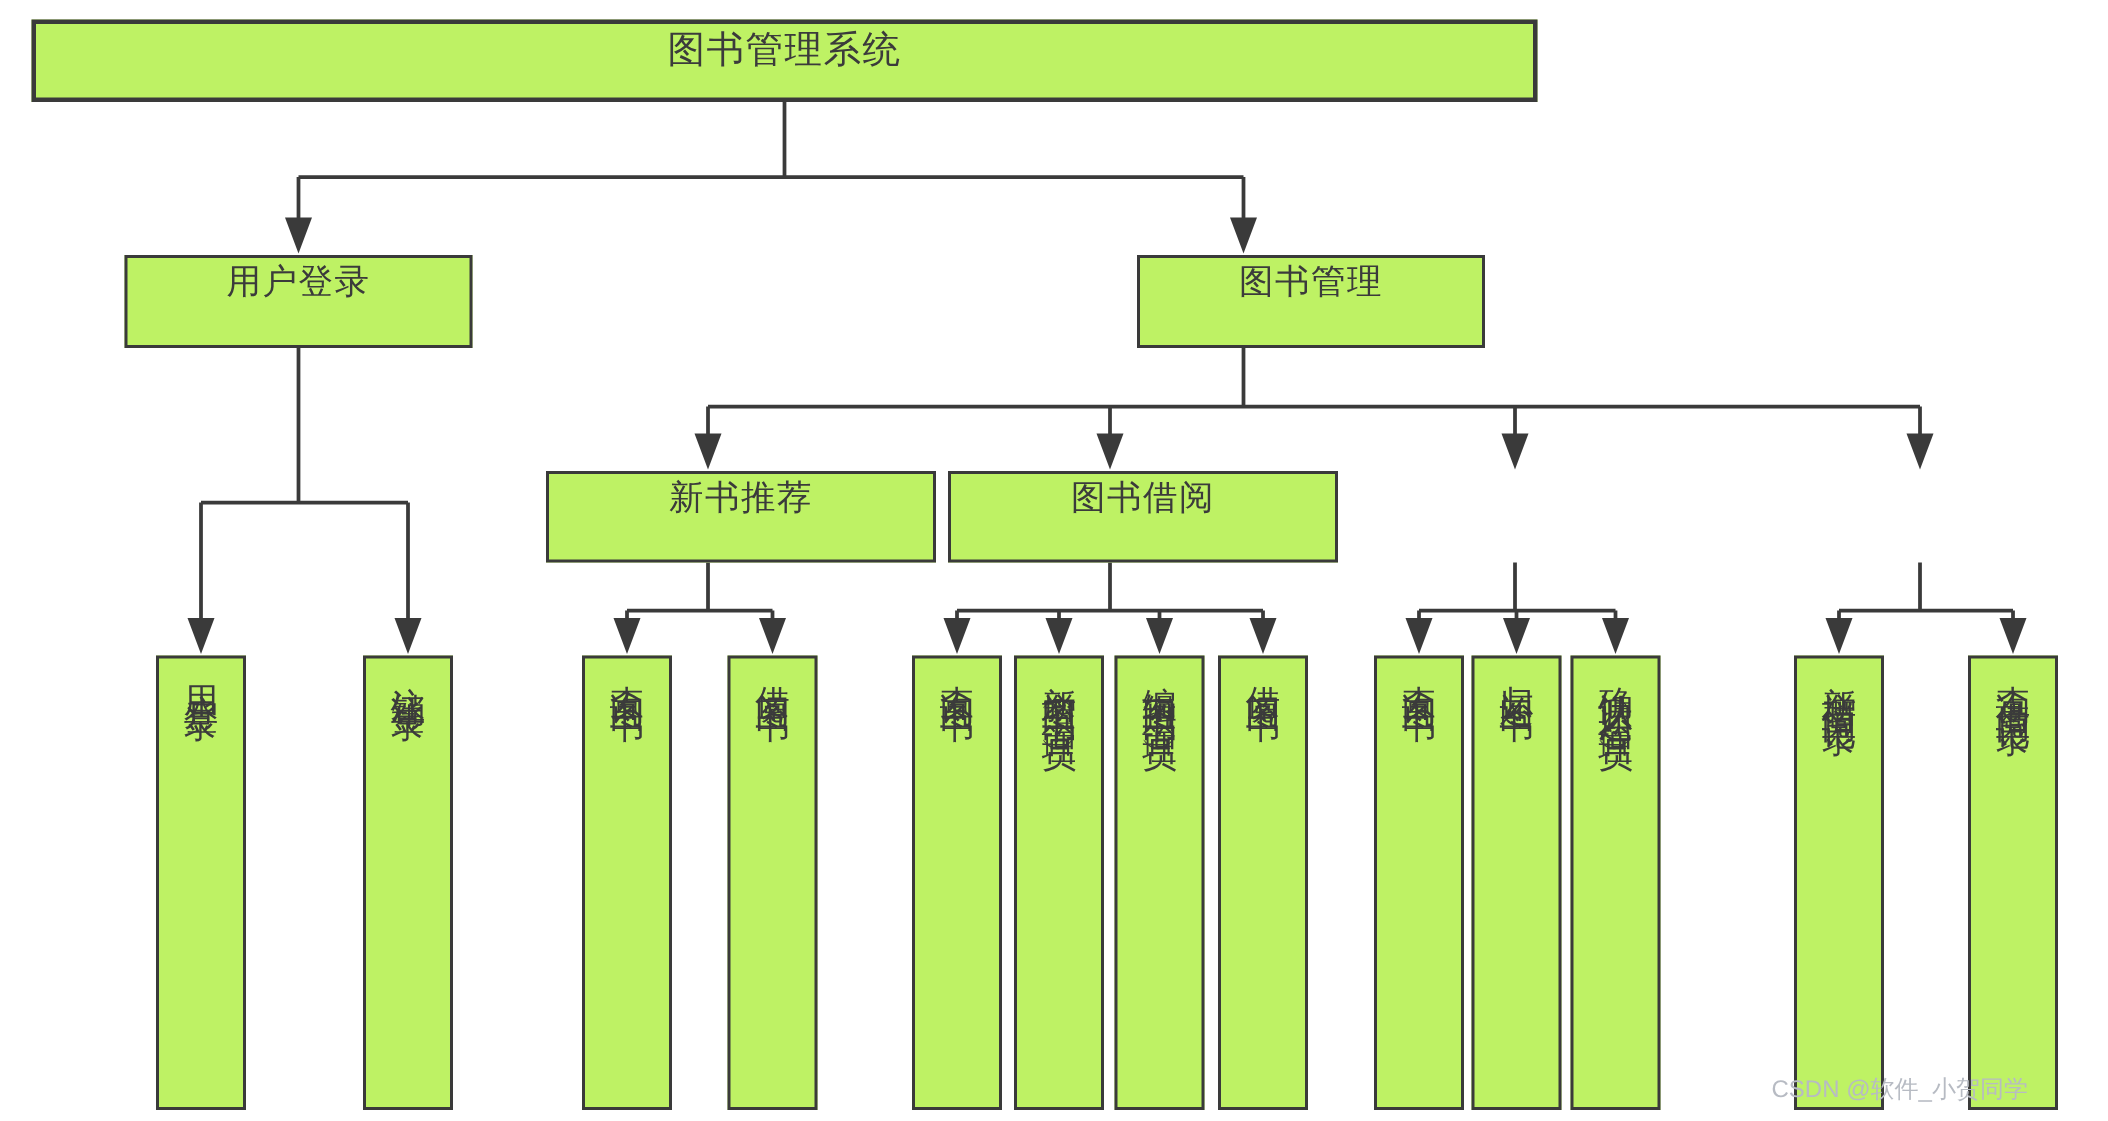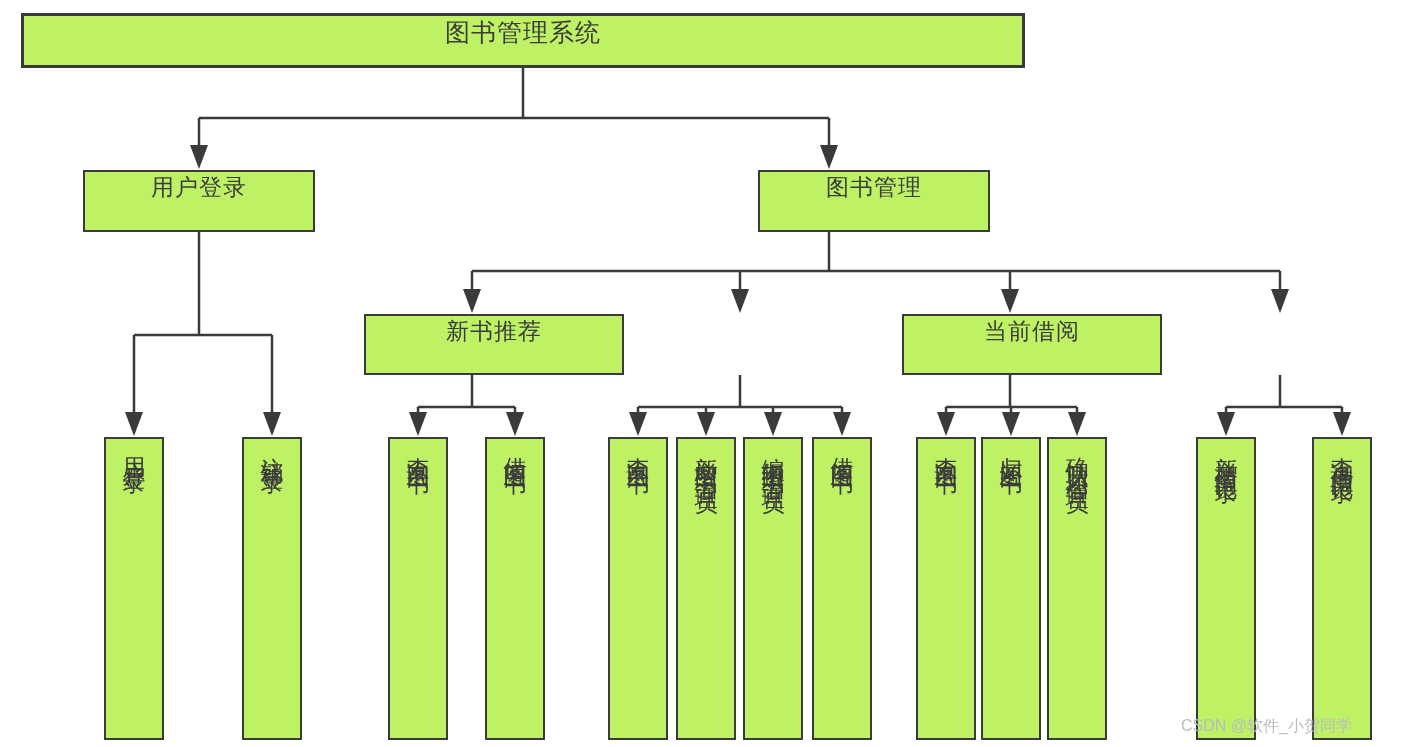--- a/index.html
+++ b/index.html
@@ -103,22 +103,22 @@
   <div class="box lv2 n-login hbox">
     <span>用户登录</span>
   </div>
   <div class="box lv2 n-bm hbox">
     <span>图书管理</span>
   </div>
 
   <div class="box lv3 n-nb hbox">
     <span>新书推荐</span>
   </div>
-  <div class="box lv3 n-cb hbox">
-    <span>当前借阅</span>
+  <div class="box lv3 n-bb hbox">
+    <span>图书借阅</span>
   </div>
 
   <div class="box vbox v1">
     <span>用户登录</span>
   </div>
   <div class="box vbox v2">
     <span>注销登录</span>
   </div>
 
   <div class="box vbox v3">

